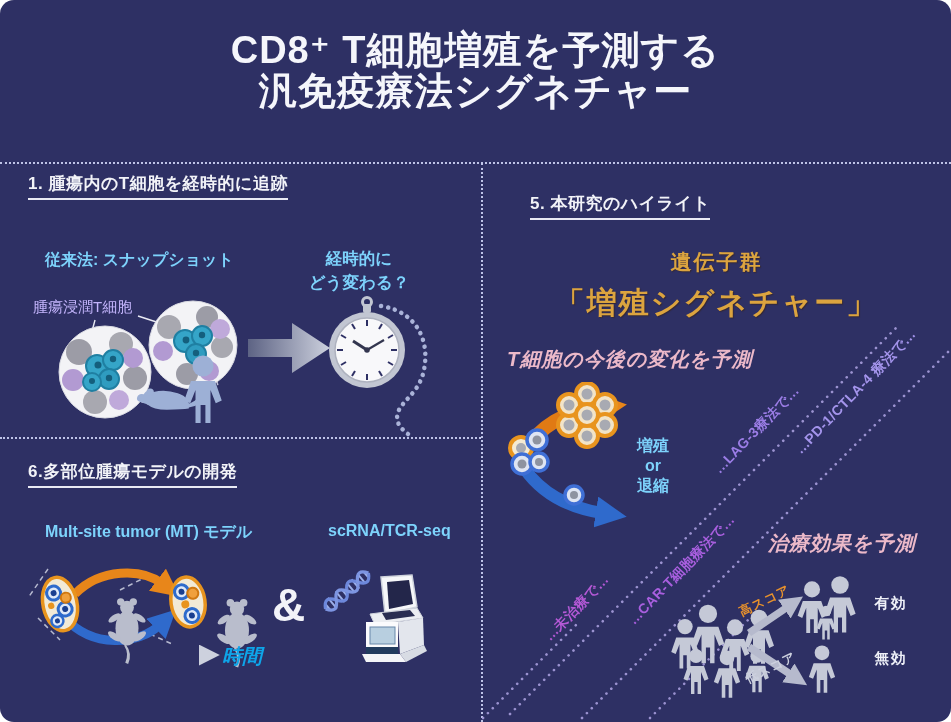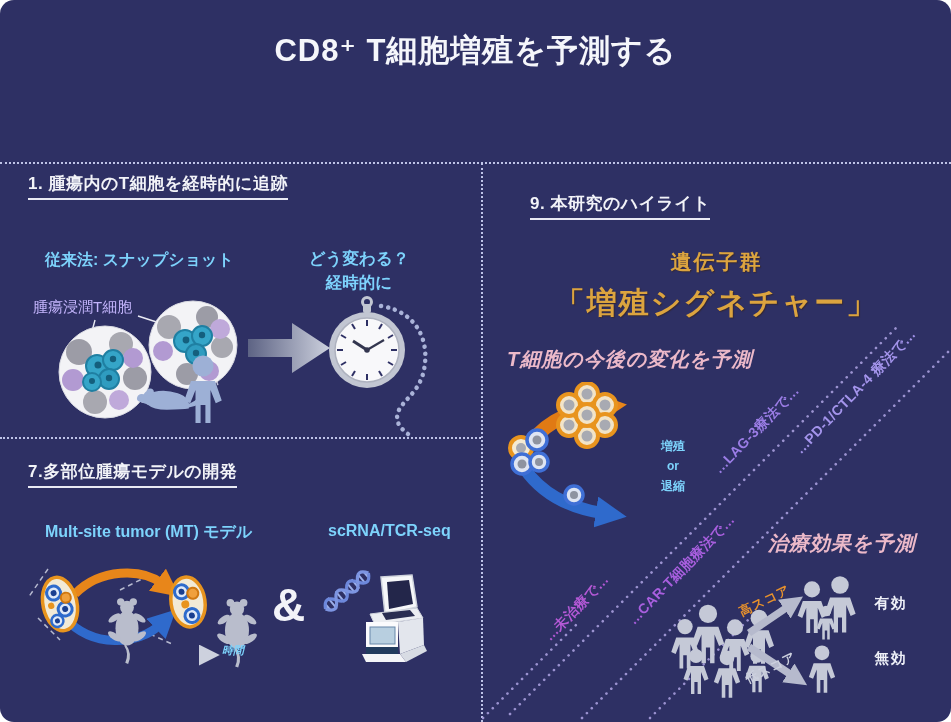--- a/index.html
+++ b/index.html
@@ -1,31 +1,31 @@
 <!DOCTYPE html>
 <html><head>
 <meta charset="utf-8">
 <style>
   html,body{margin:0;padding:0;background:#ffffff;}
   body{font-family:"Liberation Sans","DejaVu Sans",sans-serif;}
   .poster{position:relative;width:951px;height:722px;margin:0 auto;background:#2e3064;border-radius:14px;overflow:hidden;color:#f2f3f8;}
   .abs{position:absolute;}
-  .title{top:30px;left:0;width:951px;text-align:center;font-size:31px;font-weight:600;line-height:41px;letter-spacing:1px;color:#f5f6fb;}
+  .title{top:30px;left:0;width:951px;text-align:center;font-size:38px;font-weight:600;line-height:41px;letter-spacing:1px;color:#f5f6fb;}
   .divH{height:0;border-top:2px dotted #c6cbef;opacity:.95;}
   .divV{width:0;border-left:2px dotted #c6cbef;opacity:.95;}
   .secHead{font-size:17px;font-weight:bold;color:#f2f3f8;border-bottom:2px solid #e9eaf4;padding-bottom:3px;display:inline-block;letter-spacing:.5px;}
   .lbl{font-weight:bold;color:#7dd3fc;}
   .center{text-align:center;}
   .gold{color:#dca43f;font-weight:bold;text-align:center;width:469px;left:482px;text-shadow:1px 1px 1px rgba(60,30,0,.45);letter-spacing:2px;}
   .pink{color:#ecb9c9;font-weight:bold;letter-spacing:1px;font-style:italic;}
   .diag{position:absolute;white-space:nowrap;font-weight:bold;font-size:14px;transform:translate(-50%,-50%) rotate(-46deg);letter-spacing:.5px;}
   .score{position:absolute;white-space:nowrap;font-weight:bold;font-size:12.5px;transform:translate(-50%,-50%) rotate(-26deg);letter-spacing:1px;}
   .eff{position:absolute;transform:translate(-50%,-50%);font-size:14.5px;font-weight:bold;color:#eef0f8;letter-spacing:2px;}
   .amp{font-size:46px;font-weight:bold;color:#f2f3f8;}
-  .time{font-style:italic;font-weight:bold;font-size:11px;color:#7dd3fc;}
+  .time{font-style:italic;font-weight:bold;font-size:20px;color:#0ea5e9;}
   svg{display:block;}
 </style>
 </head>
 <body>
 
 <div class="poster">
 
   <svg width="0" height="0" style="position:absolute">
     <defs>
       <g id="psn">
@@ -67,33 +67,34 @@
       </linearGradient>
       <linearGradient id="tlGrad" x1="0" y1="0" x2="1" y2="0">
         <stop offset="0" stop-color="#3c4168"></stop>
           <stop offset="1" stop-color="#c6cad8"></stop>
       </linearGradient>
     </defs>
   </svg>
 
   <div class="abs title">
     <div>CD8⁺ T細胞増殖を予測する</div>
+    <div>汎免疫療法シグネチャー</div>
   </div>
 
   <div class="abs divH" style="left:0;top:162px;width:951px;"></div>
   <div class="abs divH" style="left:0;top:437px;width:481px;"></div>
   <div class="abs divV" style="left:481px;top:163px;height:559px;"></div>
 
   <div class="abs" style="left:28px;top:172px;">
     <span class="secHead">1. 腫瘍内のT細胞を経時的に追跡</span>
   </div>
   <div class="abs lbl" style="left:45px;top:250px;font-size:16px;">従来法: スナップショット</div>
   <div class="abs lbl center" style="left:280px;top:246px;width:158px;font-size:16.5px;line-height:24px;">
+    <div>経時的に</div>
     <div>どう変わる？</div>
-    <div>経時的に</div>
   </div>
   <div class="abs" style="left:33px;top:298px;font-size:15px;color:#c4b5fd;">腫瘍浸潤T細胞</div>
 
   <svg class="abs" style="left:20px;top:292px;" width="460" height="146" viewBox="0 0 460 146">
 
     <line x1="75" y1="28" x2="67" y2="58" stroke="#e9eaf4" stroke-width="1.4"></line>
     <line x1="118" y1="24" x2="158" y2="37" stroke="#e9eaf4" stroke-width="1.4"></line>
 
     <line x1="112" y1="106" x2="128" y2="112" stroke="rgba(240,242,252,.75)" stroke-width="1.5" stroke-dasharray="4 4"></line>
     <line x1="176" y1="96" x2="182" y2="66" stroke="rgba(240,242,252,.75)" stroke-width="1.5" stroke-dasharray="4 4"></line>
@@ -165,21 +166,21 @@
         <line x1="-26" y1="-15" x2="-21" y2="-12"></line>
           <line x1="-15" y1="-26" x2="-12" y2="-21"></line>
       </g>
       <line x1="0" y1="0" x2="-14" y2="-9" stroke="#33364f" stroke-width="3"></line>
       <line x1="0" y1="0" x2="17" y2="-10" stroke="#33364f" stroke-width="2.2"></line>
       <circle r="2.8" fill="#33364f"></circle>
     </g>
   </svg>
 
   <div class="abs" style="left:28px;top:460px;">
-    <span class="secHead">7.多部位腫瘍モデルの開発</span>
+    <span class="secHead">6.多部位腫瘍モデルの開発</span>
   </div>
   <div class="abs lbl" style="left:45px;top:522px;font-size:16px;">Mult-site tumor (MT) モデル</div>
   <div class="abs lbl" style="left:328px;top:522px;font-size:16px;">scRNA/TCR-seq</div>
 
   <svg class="abs" style="left:20px;top:556px;" width="270" height="130" viewBox="0 0 270 130">
     <g stroke="rgba(240,242,252,.7)" stroke-width="1.5" stroke-dasharray="5 4">
       <line x1="28" y1="13" x2="8" y2="42"></line>
         <line x1="18" y1="62" x2="40" y2="84"></line>
       <line x1="100" y1="34" x2="130" y2="19"></line>
         <line x1="162" y1="30" x2="184" y2="44"></line>
@@ -237,21 +238,21 @@
       <rect x="46" y="64" width="32" height="30" fill="#fbfbfd"></rect>
       <polygon points="78,64 103,60 104,87 80,96" fill="#e3e6ed"></polygon>
       <rect x="50" y="69" width="25" height="17" fill="#b8cfe0" stroke="#6888aa" stroke-width="1"></rect>
       <rect x="46" y="89" width="32" height="7" fill="#223c5e"></rect>
       <polygon points="42,96 80,96 86,104 46,104" fill="#f4f5f8"></polygon>
       <polygon points="80,96 104,87 107,93 86,104" fill="#d8dce4"></polygon>
     </g>
   </svg>
 
   <div class="abs" style="left:530px;top:192px;">
-    <span class="secHead">9. 本研究のハイライト</span>
+    <span class="secHead">5. 本研究のハイライト</span>
   </div>
   <div class="abs gold" style="top:248px;font-size:21px;">遺伝子群</div>
   <div class="abs gold" style="top:283px;font-size:30px;text-align:center;">「増殖シグネチャー」</div>
   <div class="abs pink" style="left:507px;top:346px;font-size:20px;">T細胞の今後の変化を予測</div>
 
   <svg class="abs" style="left:482px;top:163px;" width="469" height="559" viewBox="0 0 469 559">
     <g stroke="#a79ddc" stroke-width="2.6" stroke-dasharray="0.1 6.8" stroke-linecap="round" opacity="0.9">
       <line x1="1" y1="555" x2="96" y2="460"></line>
       <line x1="28" y1="551" x2="418" y2="161"></line>
       <line x1="100" y1="555" x2="466" y2="189"></line>
@@ -294,21 +295,21 @@
         <circle cx="43" cy="58" r="4.5" fill="#8e93a0"></circle>
       <circle cx="28" cy="82" r="10" fill="#dfe5f2" stroke="#3f6fd6" stroke-width="3.5"></circle>
         <circle cx="28" cy="82" r="4.5" fill="#8e93a0"></circle>
       <circle cx="45" cy="80" r="9" fill="#dfe5f2" stroke="#3f6fd6" stroke-width="3.5"></circle>
         <circle cx="45" cy="80" r="4" fill="#8e93a0"></circle>
     </g>
     <circle cx="80" cy="113" r="9" fill="#dfe5f2" stroke="#3f6fd6" stroke-width="3.5"></circle>
     <circle cx="80" cy="113" r="4" fill="#8e93a0"></circle>
   </svg>
 
-  <div class="abs lbl center" style="left:640px;top:436px;width:66px;font-size:12px;line-height:20px;">
+  <div class="abs lbl center" style="left:620px;top:436px;width:66px;font-size:16px;line-height:20px;">
     <div>増殖</div>
     <div>or</div>
     <div>退縮</div>
   </div>
 
   <div class="abs pink" style="left:768px;top:530px;font-size:20px;">治療効果を予測</div>
 
   <svg class="abs" style="left:663px;top:575px;" width="288" height="145" viewBox="0 0 288 145">
     <g fill="#c5c9d7">
       <use href="#psn" transform="translate(22,78) scale(1.1)"></use>

